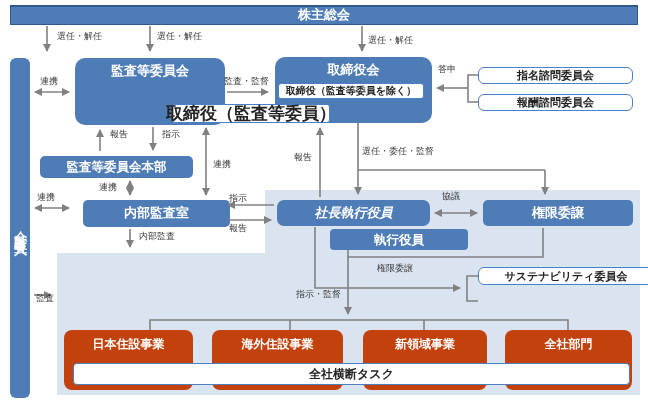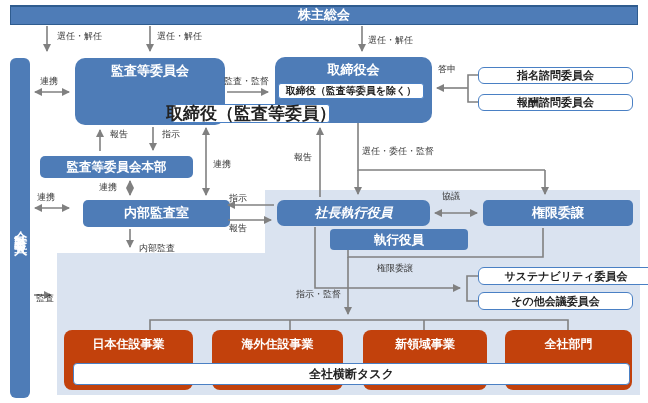--- a/index.html
+++ b/index.html
@@ -115,21 +115,20 @@
   <div class="box" style="left:83px;top:200px;width:147px;height:27px;border-radius:5px;">内部監査室</div>
 
   <div class="box" style="left:277px;top:200px;width:153px;height:26px;border-radius:7px;font-style:italic;">社長執行役員</div>
 
   <div class="box" style="left:483px;top:200px;width:150px;height:26px;border-radius:5px;">権限委譲</div>
 
   <div class="box" style="left:330px;top:229px;width:138px;height:21px;border-radius:4px;font-size:12.5px;">執行役員</div>
 
   <div class="wbox" style="left:478px;top:267px;width:176px;height:18px;">サステナビリティ委員会</div>
 
-  <div class="wbox" style="left:478px;top:292px;width:155px;height:18px;">その他会議委員会</div>
 
   <div class="box light top-align" style="left:64px;top:330px;width:129px;height:60px;border-radius:8px;padding-top:8px;font-size:12px;">日本住設事業</div>
   <div class="box light top-align" style="left:212px;top:330px;width:131px;height:60px;border-radius:8px;padding-top:8px;font-size:12px;">海外住設事業</div>
   <div class="box light top-align" style="left:363px;top:330px;width:124px;height:60px;border-radius:8px;padding-top:8px;font-size:12px;">新領域事業</div>
   <div class="box light top-align" style="left:505px;top:330px;width:127px;height:60px;border-radius:8px;padding-top:8px;font-size:12px;">全社部門</div>
 
   <div class="wbox" style="left:73px;top:363px;width:557px;height:22px;font-size:12px;border-radius:4px;">全社横断タスク</div>
 
   <span class="lbl" style="left:57px;top:32px;">選任・解任</span>
   <span class="lbl" style="left:157px;top:32px;">選任・解任</span>
@@ -139,19 +138,19 @@
   <span class="lbl" style="left:438px;top:65px;">答申</span>
   <span class="lbl" style="left:110px;top:130px;">報告</span>
   <span class="lbl" style="left:162px;top:130px;">指示</span>
   <span class="lbl" style="left:213px;top:160px;">連携</span>
   <span class="lbl" style="left:99px;top:183px;">連携</span>
   <span class="lbl" style="left:37px;top:193px;">連携</span>
   <span class="lbl" style="left:294px;top:153px;">報告</span>
   <span class="lbl" style="left:362px;top:147px;">選任・委任・監督</span>
   <span class="lbl" style="left:229px;top:194px;">指示</span>
   <span class="lbl" style="left:229px;top:224px;">報告</span>
-  <span class="lbl" style="left:139px;top:244px;">内部監査</span>
+  <span class="lbl" style="left:139px;top:232px;">内部監査</span>
   <span class="lbl" style="left:36px;top:294px;">監査</span>
   <span class="lbl" style="left:442px;top:192px;">協議</span>
   <span class="lbl" style="left:377px;top:264px;">権限委譲</span>
   <span class="lbl" style="left:296px;top:290px;">指示・監督</span>
 
 </div>
 
 </body></html>

